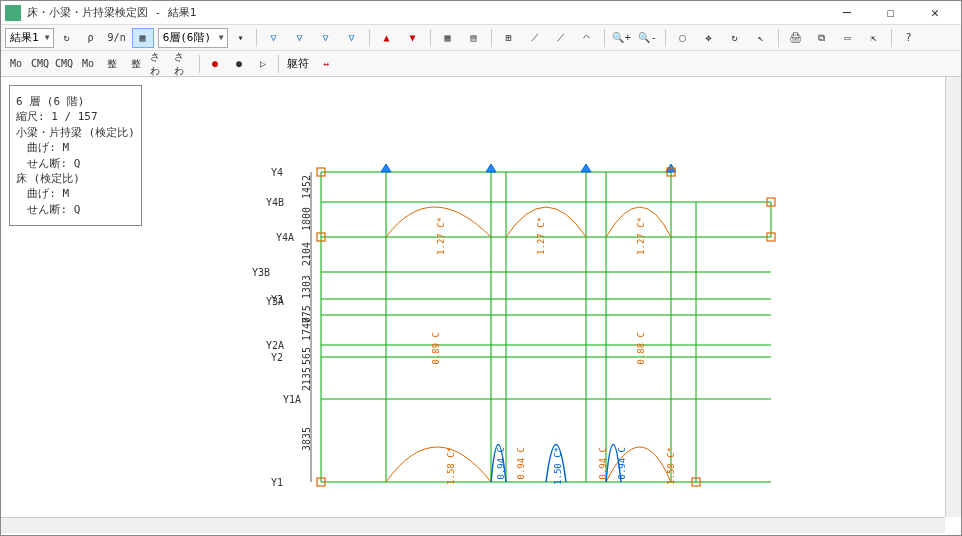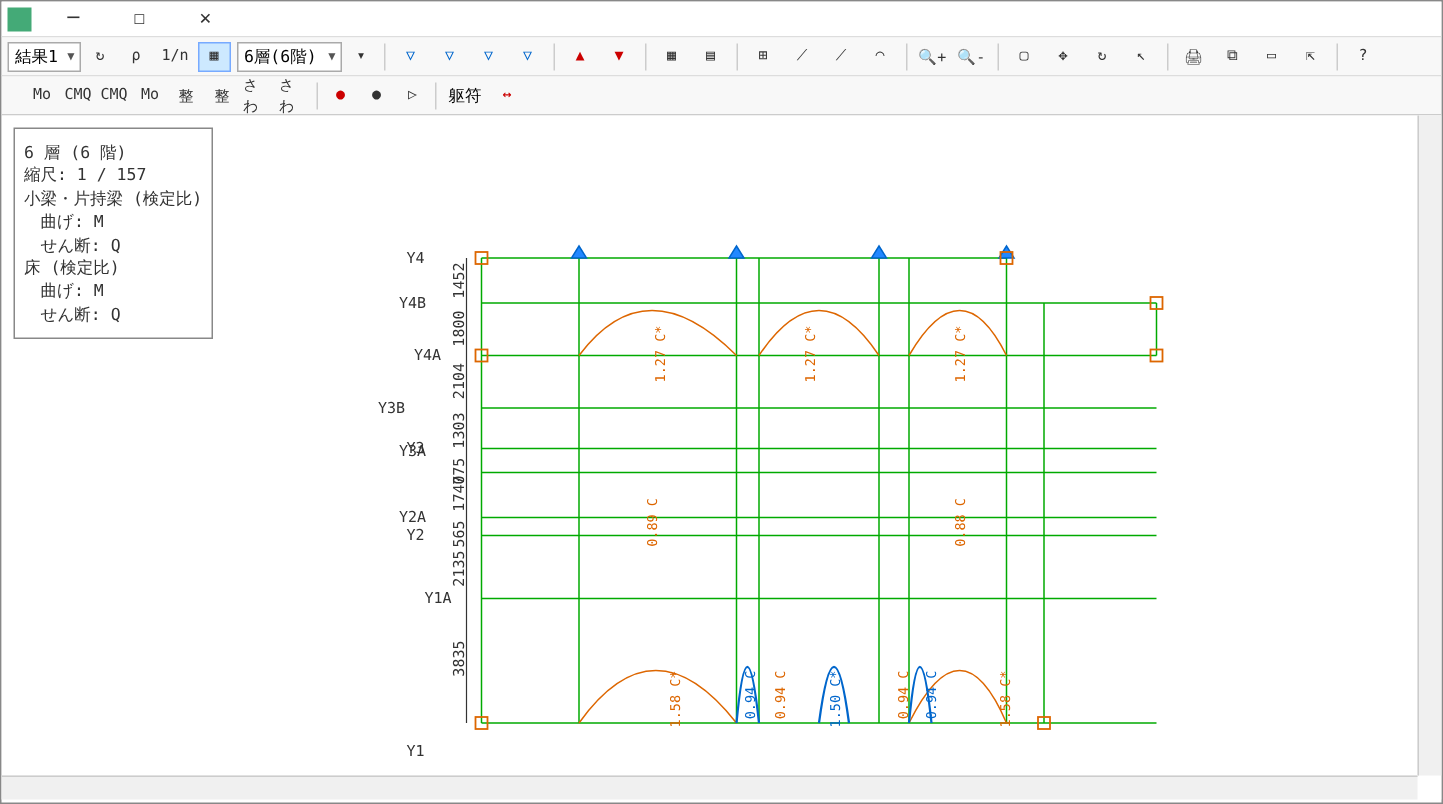--- a/index.html
+++ b/index.html
@@ -3,21 +3,21 @@
 <meta charset="utf-8">
 <style>
 *{margin:0;padding:0;box-sizing:border-box;font-family:"MS Gothic",monospace;font-size:11px}
 body{background:#fff;width:962px;height:536px;overflow:hidden;border:1px solid #888}
 .titlebar{height:24px;background:#fff;display:flex;align-items:center;padding:0 4px;border-bottom:1px solid #ddd}
 .titlebar .ticon{width:16px;height:16px;background:#4a7;margin-right:6px}
 .titlebar .ttxt{flex:1;color:#333}
 .winbtns{display:flex;gap:0}
 .winbtn{width:44px;height:22px;display:flex;align-items:center;justify-content:center;font-size:13px;color:#333}
 .toolbar{height:26px;display:flex;align-items:center;padding:2px 4px;gap:4px;border-bottom:1px solid #ddd;background:#f8f8f8}
-.toolbar2{height:26px;display:flex;align-items:center;padding:2px 16px;gap:2px;border-bottom:1px solid #ccc;background:#f8f8f8}
+.toolbar2{height:26px;display:flex;align-items:center;padding:2px 4px;gap:2px;border-bottom:1px solid #ccc;background:#f8f8f8}
 .sel{height:20px;border:1px solid #aaa;background:#fff;padding:0 14px 0 4px;display:flex;align-items:center;position:relative;min-width:44px}
 .sel::after{content:"▼";position:absolute;right:3px;font-size:8px;color:#555}
 .tbtn{width:22px;height:20px;border:1px solid transparent;display:flex;align-items:center;justify-content:center;font-size:10px;color:#333;background:#f8f8f8}
 .tbtn.a{border:1px solid #7af;background:#cde9ff}
 .tbtn.sm{width:18px}
 .sep{width:1px;height:18px;background:#ccc;margin:0 2px}
 .main{position:relative;height:456px;background:#fff}
 .infobox{position:absolute;left:8px;top:8px;border:1px solid #888;background:#fff;padding:8px 6px;line-height:1.4;color:#333}
 .canvas{position:absolute;left:0;top:0;width:100%;height:100%}
 .ylbl{position:absolute;font-size:10px;color:#333}
@@ -26,34 +26,35 @@
 .ratio{position:absolute;font-size:9px;color:#d60;writing-mode:vertical-rl;transform:rotate(180deg)}
 .ratio.b{color:#06c}
 .scroll{position:absolute;bottom:0;left:0;right:16px;height:16px;background:#f0f0f0;border-top:1px solid #ccc}
 .scrollr{position:absolute;right:0;top:0;bottom:16px;width:16px;background:#f0f0f0;border-left:1px solid #ccc}
 </style>
 </head>
 <body>
 
 <div class="titlebar">
   <div class="ticon"></div>
+  <div class="ttxt">床・小梁・片持梁検定図 - 結果1</div>
   <div class="winbtns">
     <div class="winbtn">─</div>
     <div class="winbtn">☐</div>
     <div class="winbtn">✕</div>
   </div>
 </div>
 
 <div class="toolbar">
   <div class="sel">
       <span>結果1</span>
     </div>
   <div class="tbtn sm">↻</div>
   <div class="tbtn">ρ</div>
-  <div class="tbtn">1/n</div>
+  <div class="tbtn">9/n</div>
   <div class="tbtn a">▦</div>
   <div class="sel" style="min-width:70px">
       <span>6層(6階)</span>
     </div>
   <div class="tbtn sm">▾</div>
   <div class="sep"></div>
   <div class="tbtn" style="color:#06c">▽</div>
   <div class="tbtn" style="color:#06c">▽</div>
   <div class="tbtn" style="color:#06c">▽</div>
   <div class="tbtn" style="color:#06c">▽</div>
@@ -185,21 +186,21 @@
 
   <div class="ylbl" style="left:270px;top:90px">Y4</div>
   <div class="ylbl" style="left:265px;top:120px">Y4B</div>
   <div class="ylbl" style="left:275px;top:155px">Y4A</div>
   <div class="ylbl" style="left:251px;top:190px">Y3B</div>
   <div class="ylbl" style="left:270px;top:217px">Y3</div>
   <div class="ylbl" style="left:265px;top:219px">Y3A</div>
   <div class="ylbl" style="left:265px;top:263px">Y2A</div>
   <div class="ylbl" style="left:270px;top:275px">Y2</div>
   <div class="ylbl" style="left:282px;top:317px">Y1A</div>
-  <div class="ylbl" style="left:270px;top:419px">Y1</div>
+  <div class="ylbl" style="left:270px;top:400px">Y1</div>
 
   <div class="dimv" style="left:300px;top:98px">1452</div>
   <div class="dimv" style="left:300px;top:130px">1800</div>
   <div class="dimv" style="left:300px;top:165px">2104</div>
   <div class="dimv" style="left:300px;top:198px">775 1303</div>
   <div class="dimv" style="left:300px;top:240px">1740</div>
   <div class="dimv" style="left:300px;top:270px">565</div>
   <div class="dimv" style="left:300px;top:290px">2135</div>
   <div class="dimv" style="left:300px;top:350px">3835</div>
 

